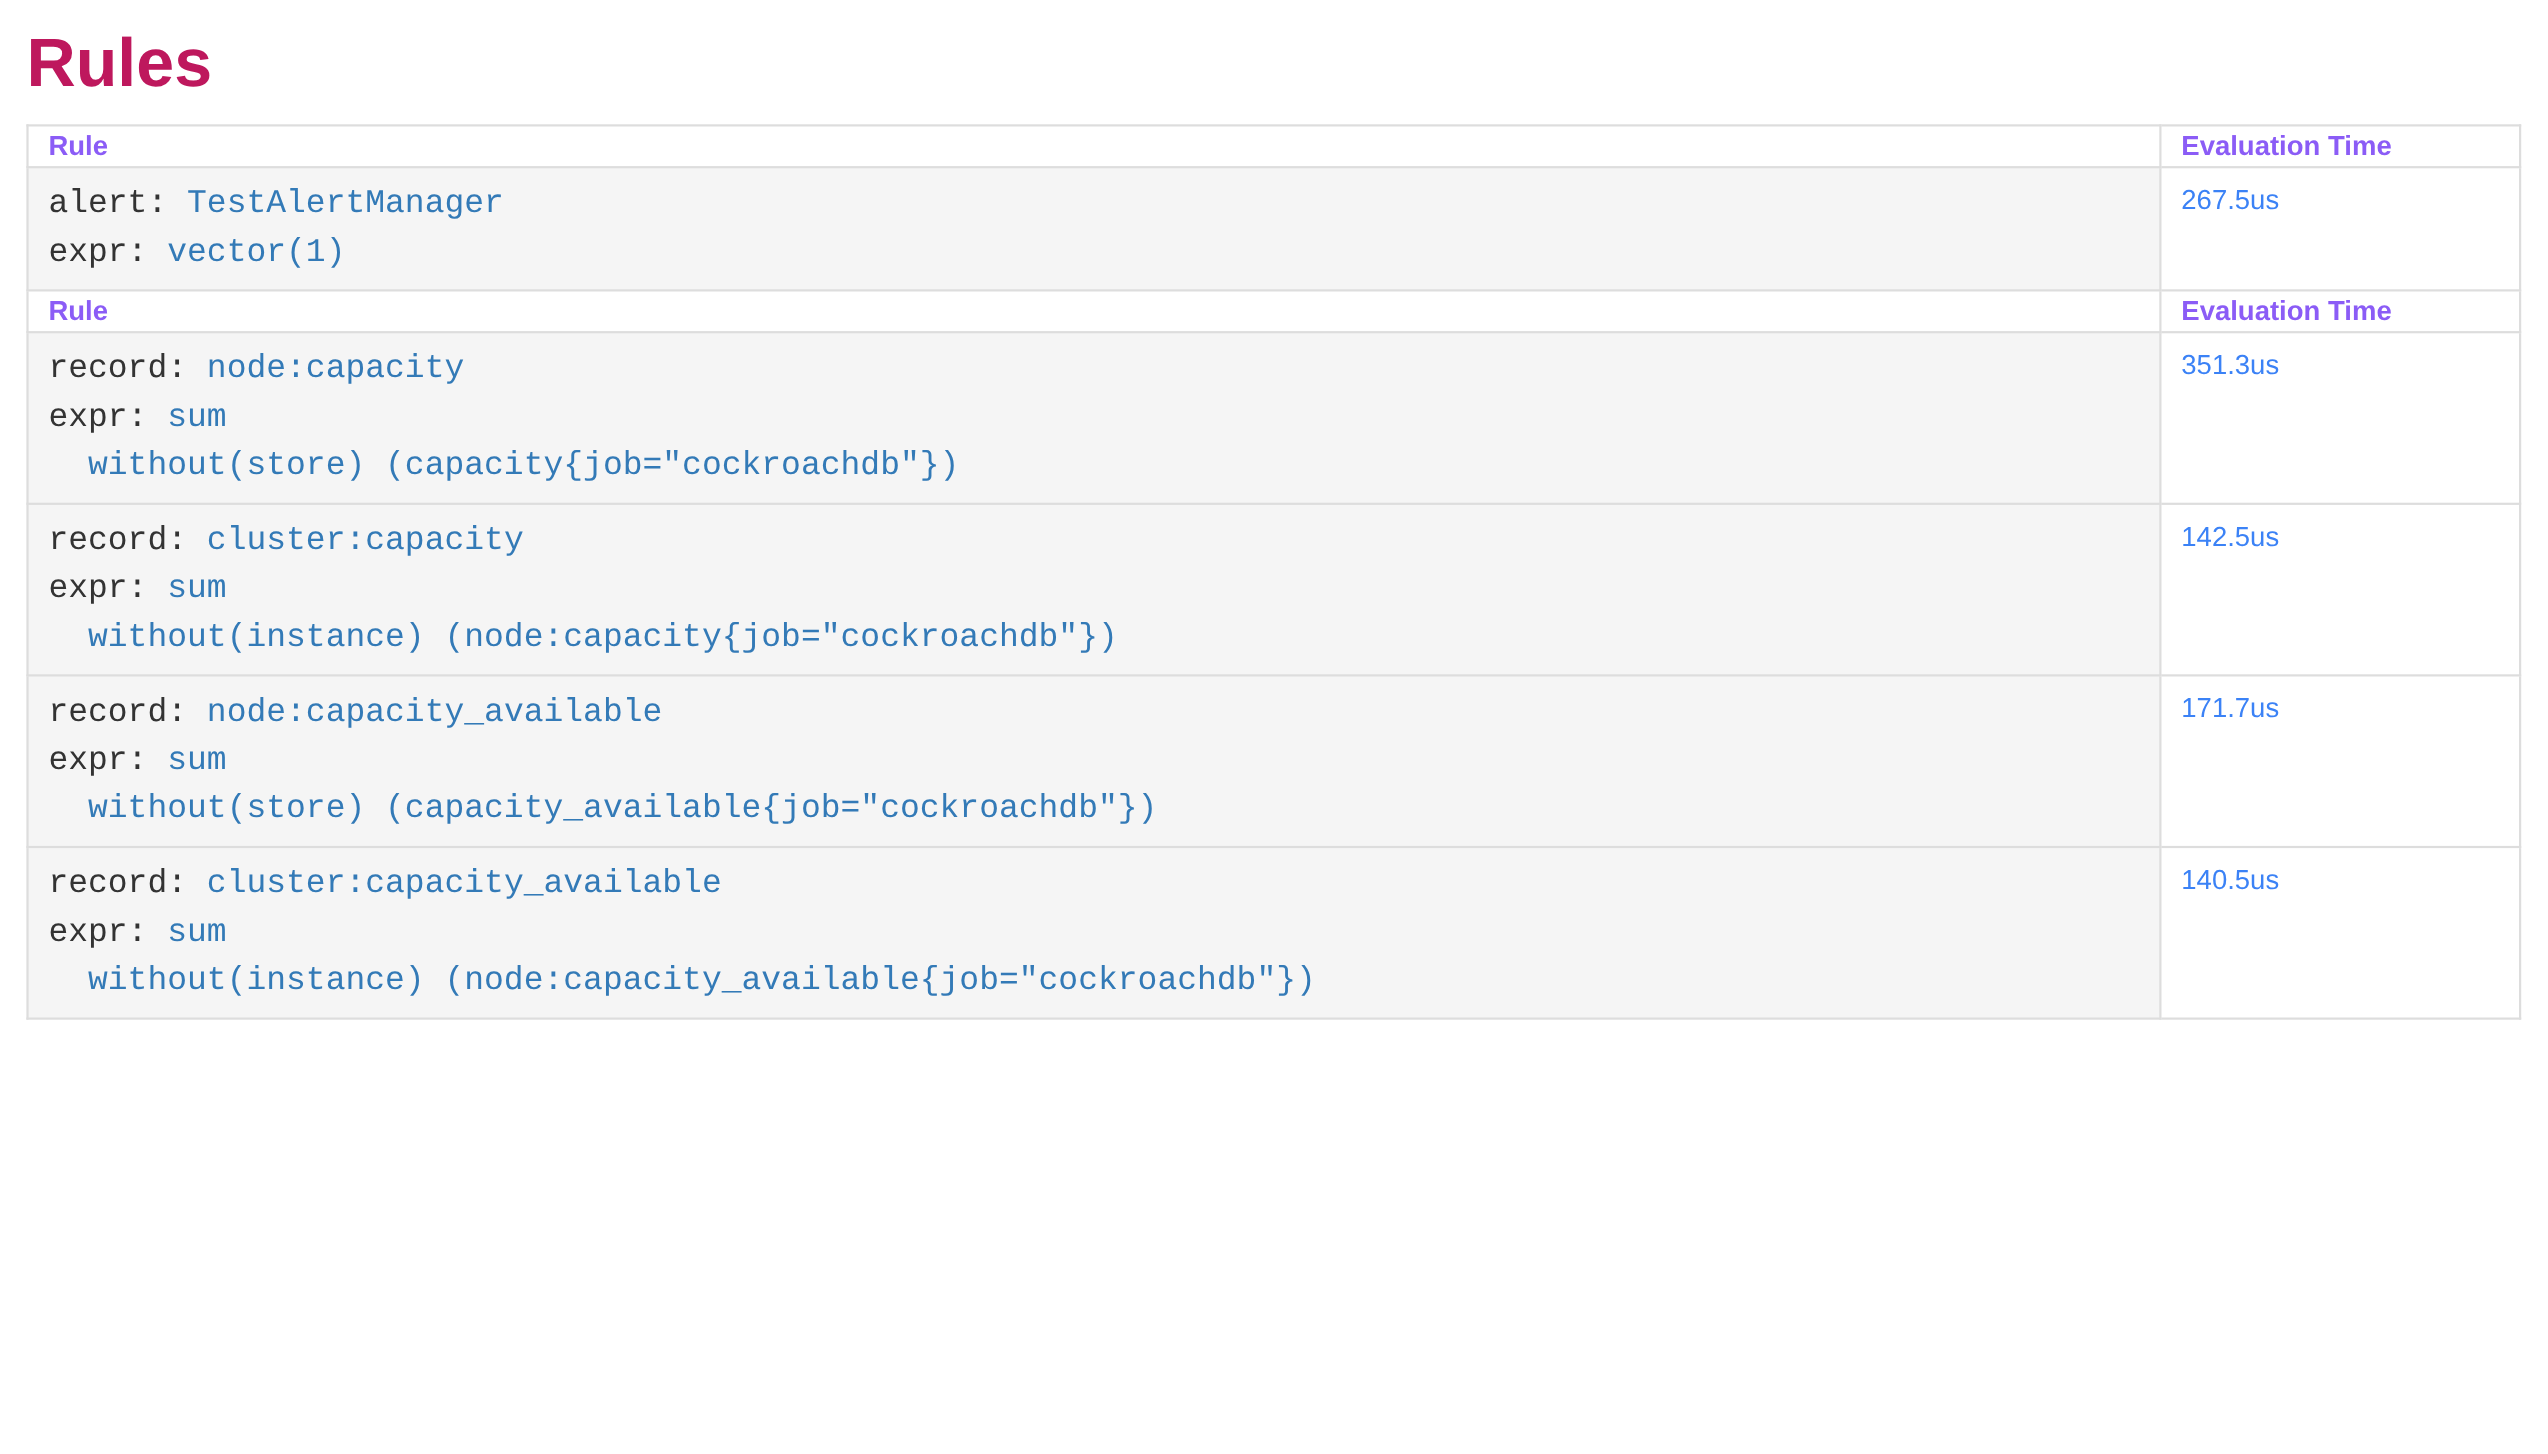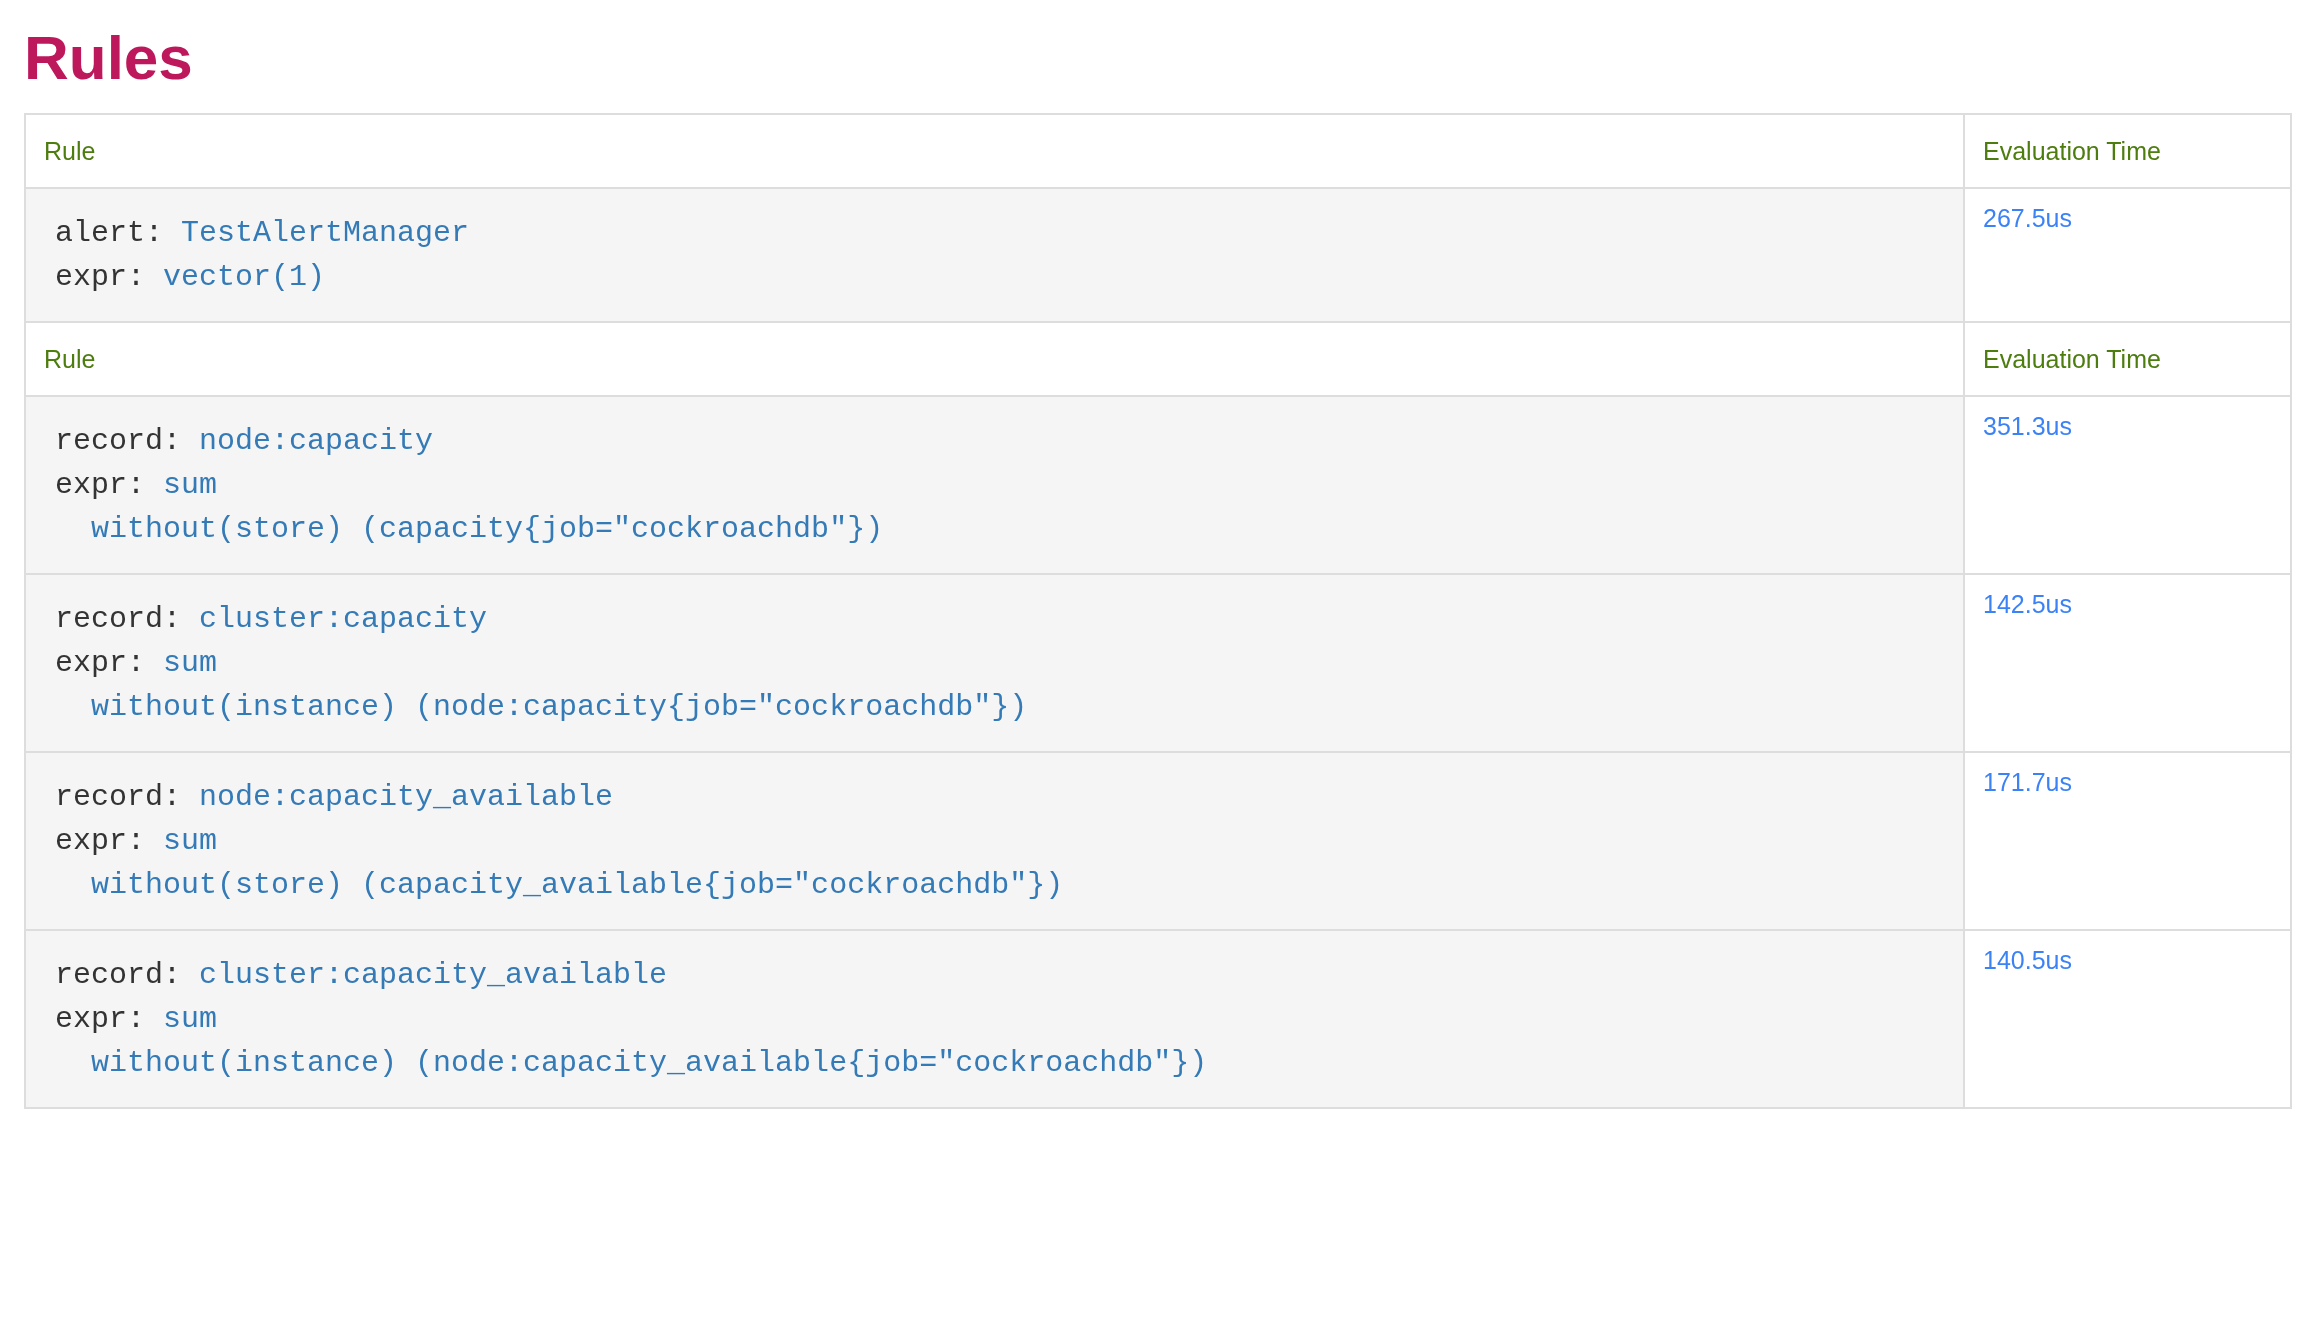--- a/index.html
+++ b/index.html
@@ -25,43 +25,43 @@
     border-collapse: collapse;
     table-layout: fixed;
   }
   col.time-col { width: 327px; }
   td, th {
     border: 2px solid #dddddd;
     text-align: left;
   }
   th {
     vertical-align: middle;
-    padding: 22px 18px;
+    padding: 4px 18px;
     font-size: 25px;
     line-height: 28px;
-    font-weight: 400;
-    color: #4d7c0f;
+    font-weight: 700;
+    color: #8b5cf6;
     background: #ffffff;
   }
   td.group-cell {
     padding: 0 18px;
     vertical-align: top;
     background: #ffffff;
   }
   td.group-cell h2 {
     margin: 56px 0 40px 0;
     font-size: 60px;
     line-height: 66px;
     font-weight: 700;
     color: #333333;
     white-space: nowrap;
     overflow: hidden;
   }
   td.rule-cell {
-    padding: 11px;
+    padding: 0;
     vertical-align: top;
     background: #f5f5f5;
   }
   td.rule-cell pre {
     margin: 0;
     padding: 11px 18px;
     background: #f5f5f5;
     font-family: "Liberation Mono", monospace;
     font-size: 30px;
     line-height: 44px;

